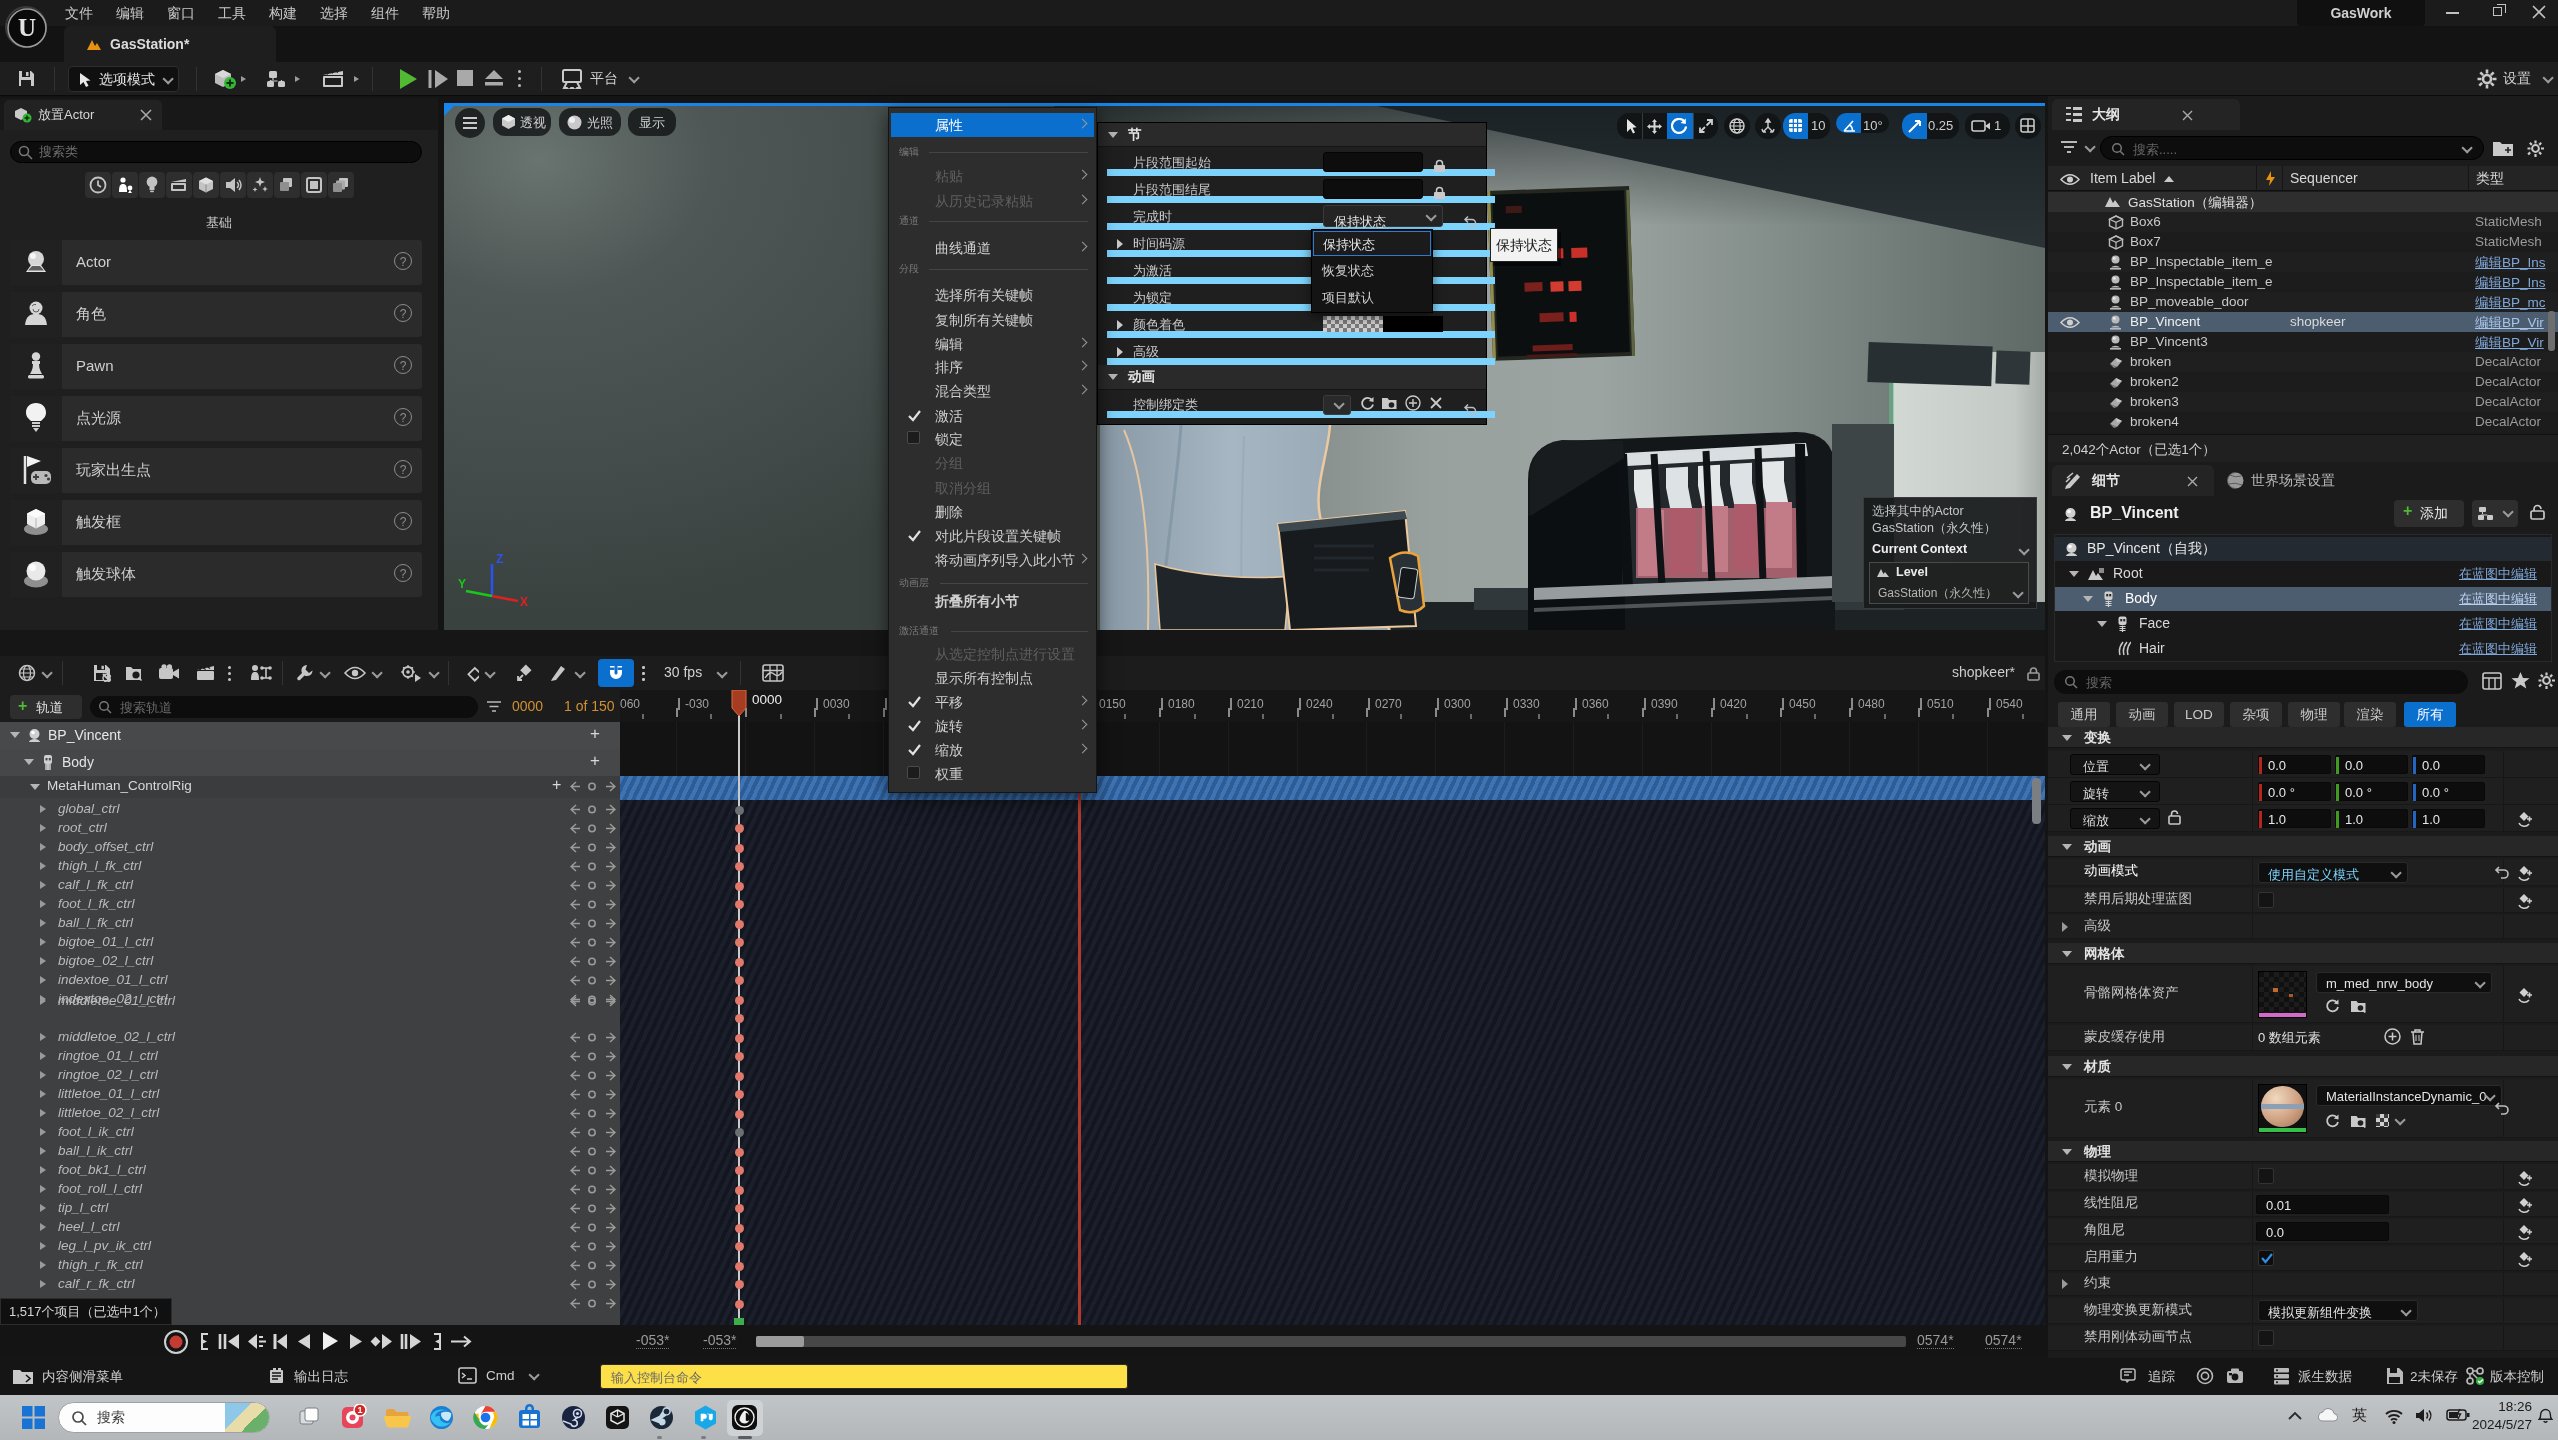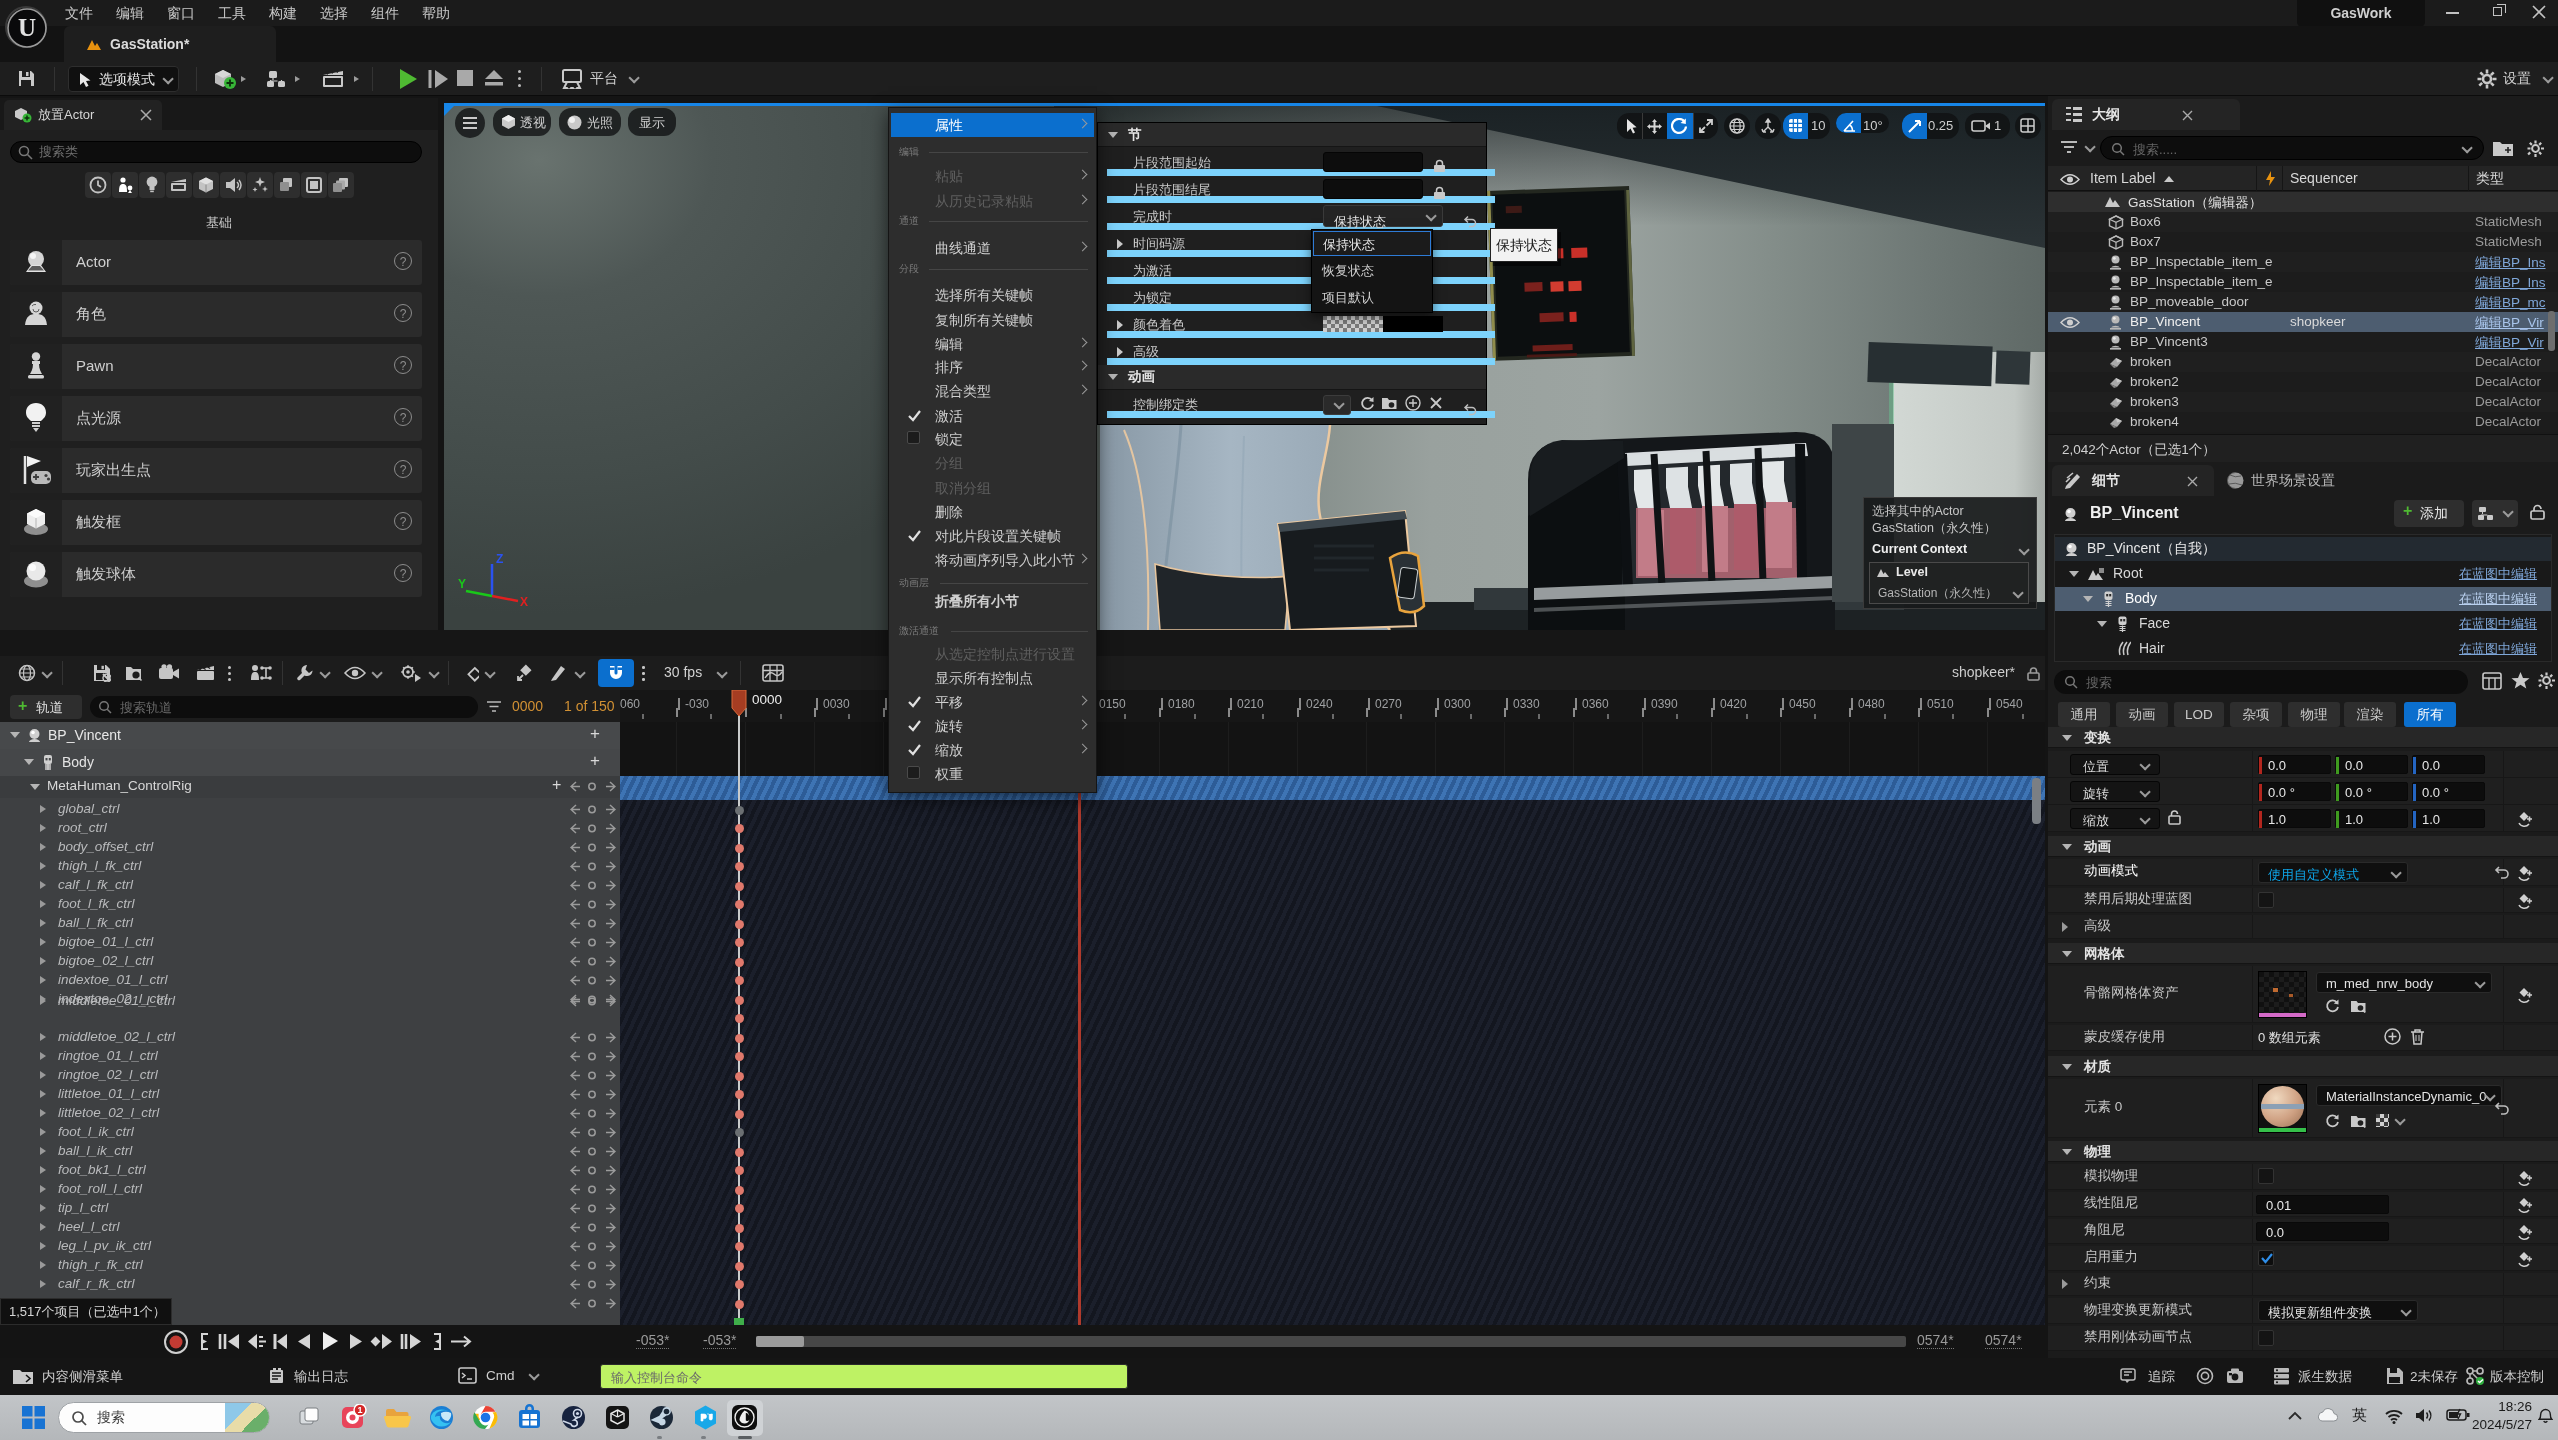--- a/index.html
+++ b/index.html
@@ -1560,21 +1560,21 @@
         </div>
         <div style="position:absolute;left:0;top:374px;width:510px;height:21px;background:#272727;border-bottom:1px solid #141414">
           <div class="tri-d" style="position:absolute;left:14px;top:8px"></div>
           <span style="position:absolute;left:36px;top:2px;font-size:13.5px;color:#e3e3e3;font-weight:bold">动画</span>
         </div>
         <div style="position:absolute;left:0;top:397px;width:510px;height:27px;background:#1f1f1f;border-bottom:1px solid #171717">
           <div style="position:absolute;left:204px;top:0;width:1px;height:27px;background:#171717"></div>
           <div style="position:absolute;left:455px;top:0;width:1px;height:27px;background:#171717"></div>
           <span style="position:absolute;left:36px;top:3px;font-size:13.5px;color:#ffffff">动画模式</span>
           <div style="position:absolute;left:210px;top:3px;width:150px;height:21px;background:#0f0f0f;border-radius:3px;border:1px solid #2a2a2a">
-            <span style="position:absolute;left:9px;top:3px;font-size:13px;color:#0ea5e9">使用自定义模式</span>
+            <span style="position:absolute;left:9px;top:3px;font-size:13px;color:#7dd3fc">使用自定义模式</span>
             <span class="caret" style="position:absolute;right:9px;top:8px"></span>
           </div>
           <div style="position:absolute;left:446px;top:6px"><svg width="15" height="14">
               <path d="M5 2 L2 5 L5 8 M2 5 h8 a4 4 0 0 1 0 8 h-3" fill="none" stroke="#bdbdbd" stroke-width="1.6"></path>
             </svg></div>
           <div style="position:absolute;left:468px;top:5px"><svg width="17" height="17">
               <path d="M8 2 l4.5 4.5 -4.5 4.5 -4.5 -4.5 Z" fill="#d0d0d0"></path>
               <path d="M11 9 h5 M13.5 6.5 v5" stroke="#d0d0d0" stroke-width="1.6"></path>
               <path d="M3 13 a6 6 0 0 0 10 1" fill="none" stroke="#d0d0d0" stroke-width="1.5"></path>
             </svg></div>
@@ -1766,21 +1766,21 @@
         <rect x="5" y="1" width="3" height="3" fill="#c9c9c9"></rect>
         <rect x="10" y="1" width="3" height="3" fill="#c9c9c9"></rect>
       </svg>
       <span style="position:absolute;left:294px;top:10px;font-size:13.5px;color:#cfcfcf">输出日志</span>
       <svg style="position:absolute;left:458px;top:9px" width="19" height="17">
         <rect x="1" y="1" width="17" height="15" rx="2" fill="none" stroke="#c9c9c9" stroke-width="1.6"></rect>
         <path d="M4 6 l3 2.5 -3 2.5 M9 12 h5" stroke="#c9c9c9" stroke-width="1.5" fill="none"></path>
       </svg>
       <span style="position:absolute;left:486px;top:10px;font-size:13.5px;color:#cfcfcf">Cmd</span>
       <span class="caret" style="position:absolute;left:528px;top:15px"></span>
-      <div style="position:absolute;left:600px;top:6px;width:528px;height:25px;background:#bef264;border:1px solid #2a2a2a;border-radius:3px">
+      <div style="position:absolute;left:600px;top:6px;width:528px;height:25px;background:#fde047;border:1px solid #2a2a2a;border-radius:3px">
         <span style="position:absolute;left:10px;top:4px;font-size:13px;color:#6a6a6a">输入控制台命令</span>
       </div>
       <svg style="position:absolute;left:2120px;top:10px" width="20" height="16">
         <rect x="1" y="1" width="14" height="11" rx="2" fill="none" stroke="#b9b9b9" stroke-width="1.5"></rect>
         <path d="M4 4 h8 M4 7 h5" stroke="#b9b9b9" stroke-width="1.3"></path>
         <path d="M5 12 l2 3 3 -3" fill="#b9b9b9"></path>
       </svg>
       <span style="position:absolute;left:2148px;top:10px;font-size:13.5px;color:#cfcfcf">追踪</span>
       <svg style="position:absolute;left:2196px;top:9px" width="18" height="18">
         <circle cx="9" cy="9" r="7.5" fill="none" stroke="#b9b9b9" stroke-width="1.6"></circle>

